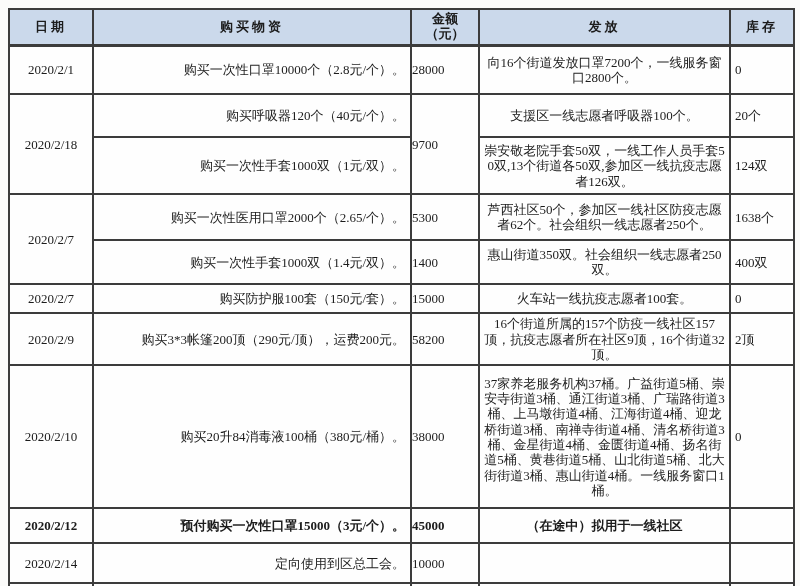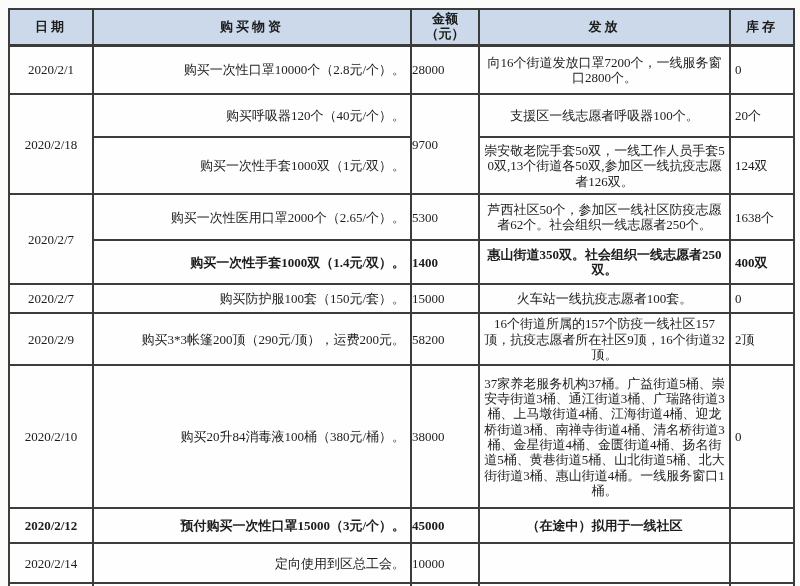--- a/index.html
+++ b/index.html
@@ -43,21 +43,21 @@
   td.date  { text-align: center; padding: 2px 2px; }
   td.item  { text-align: right; }
   td.amt   { text-align: left; padding-left: 0; }
   td.dist  { text-align: center; line-height: 1.18; padding: 2px 4px; }
   td.stock { text-align: left; padding-left: 4px; }
   tr.hr  { height: 33px; }
   tr.r1  { height: 49px; }
   tr.r2  { height: 43px; }
   tr.r3  { height: 57px; }
   tr.r4  { height: 46px; }
-  tr.r5  { height: 44px; font-weight: bold; }
+  tr.r5  { height: 44px; }
   tr.r6  { height: 29px; }
   tr.r7  { height: 52px; }
   tr.r8  { height: 143px; }
   tr.r9  { height: 35px; font-weight: bold; }
   tr.r10 { height: 40px; }
   tr.r11 { height: 20px; }
   tr.r11 td.date { font-size: 16px; letter-spacing: 1px; }
 </style>
 </head>
 <body>

